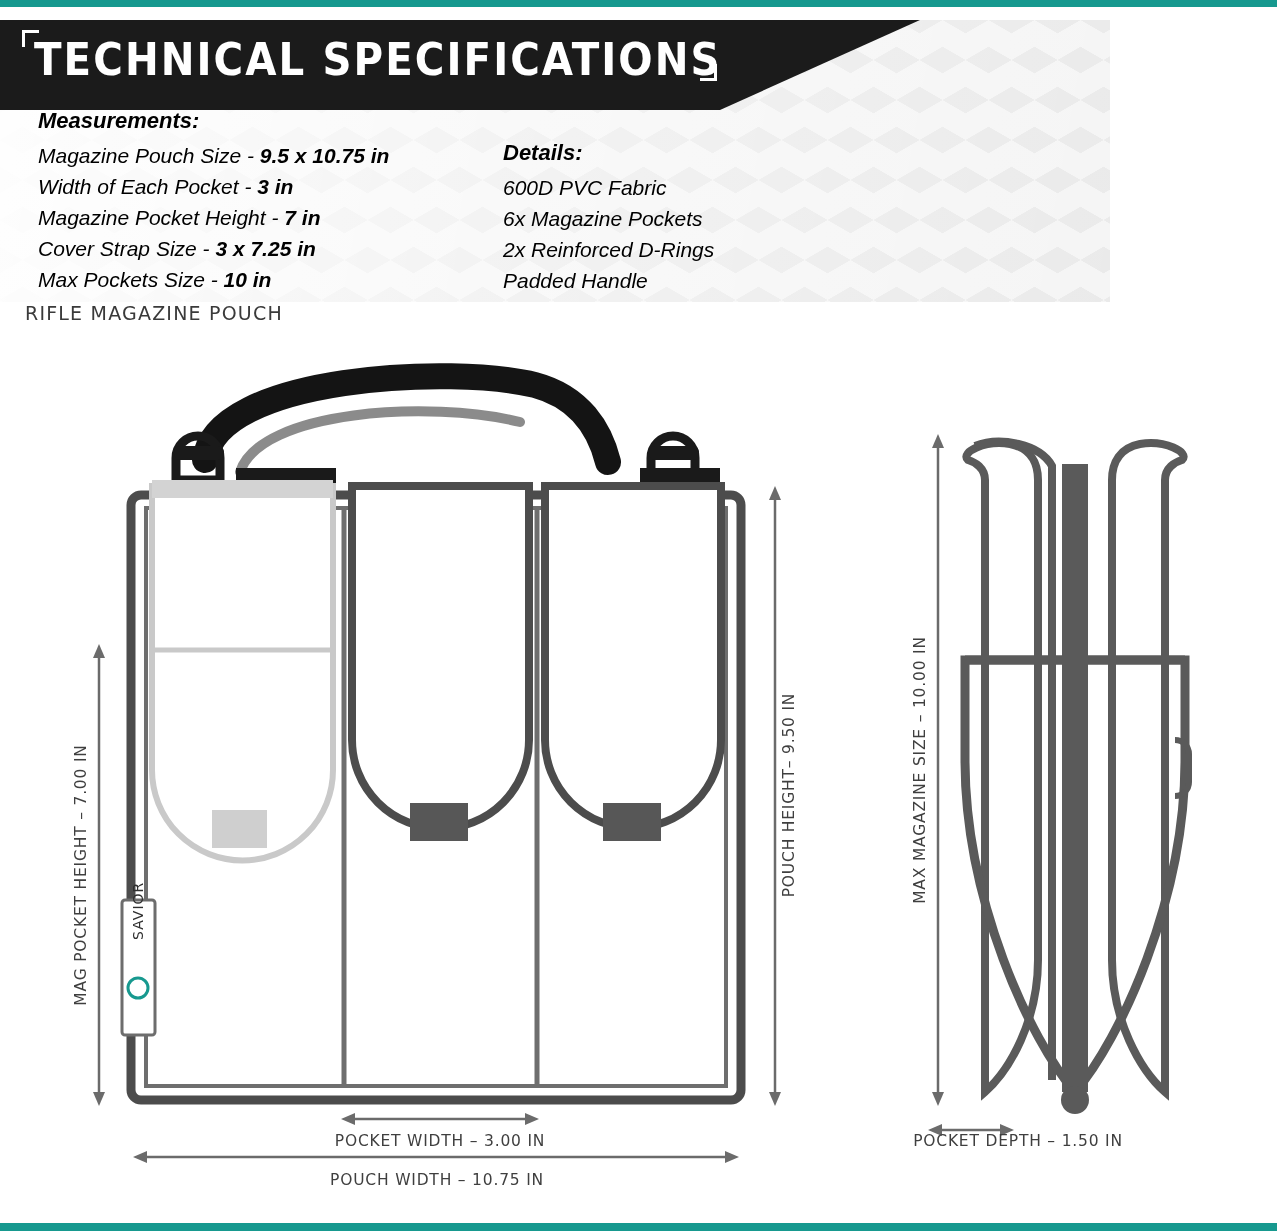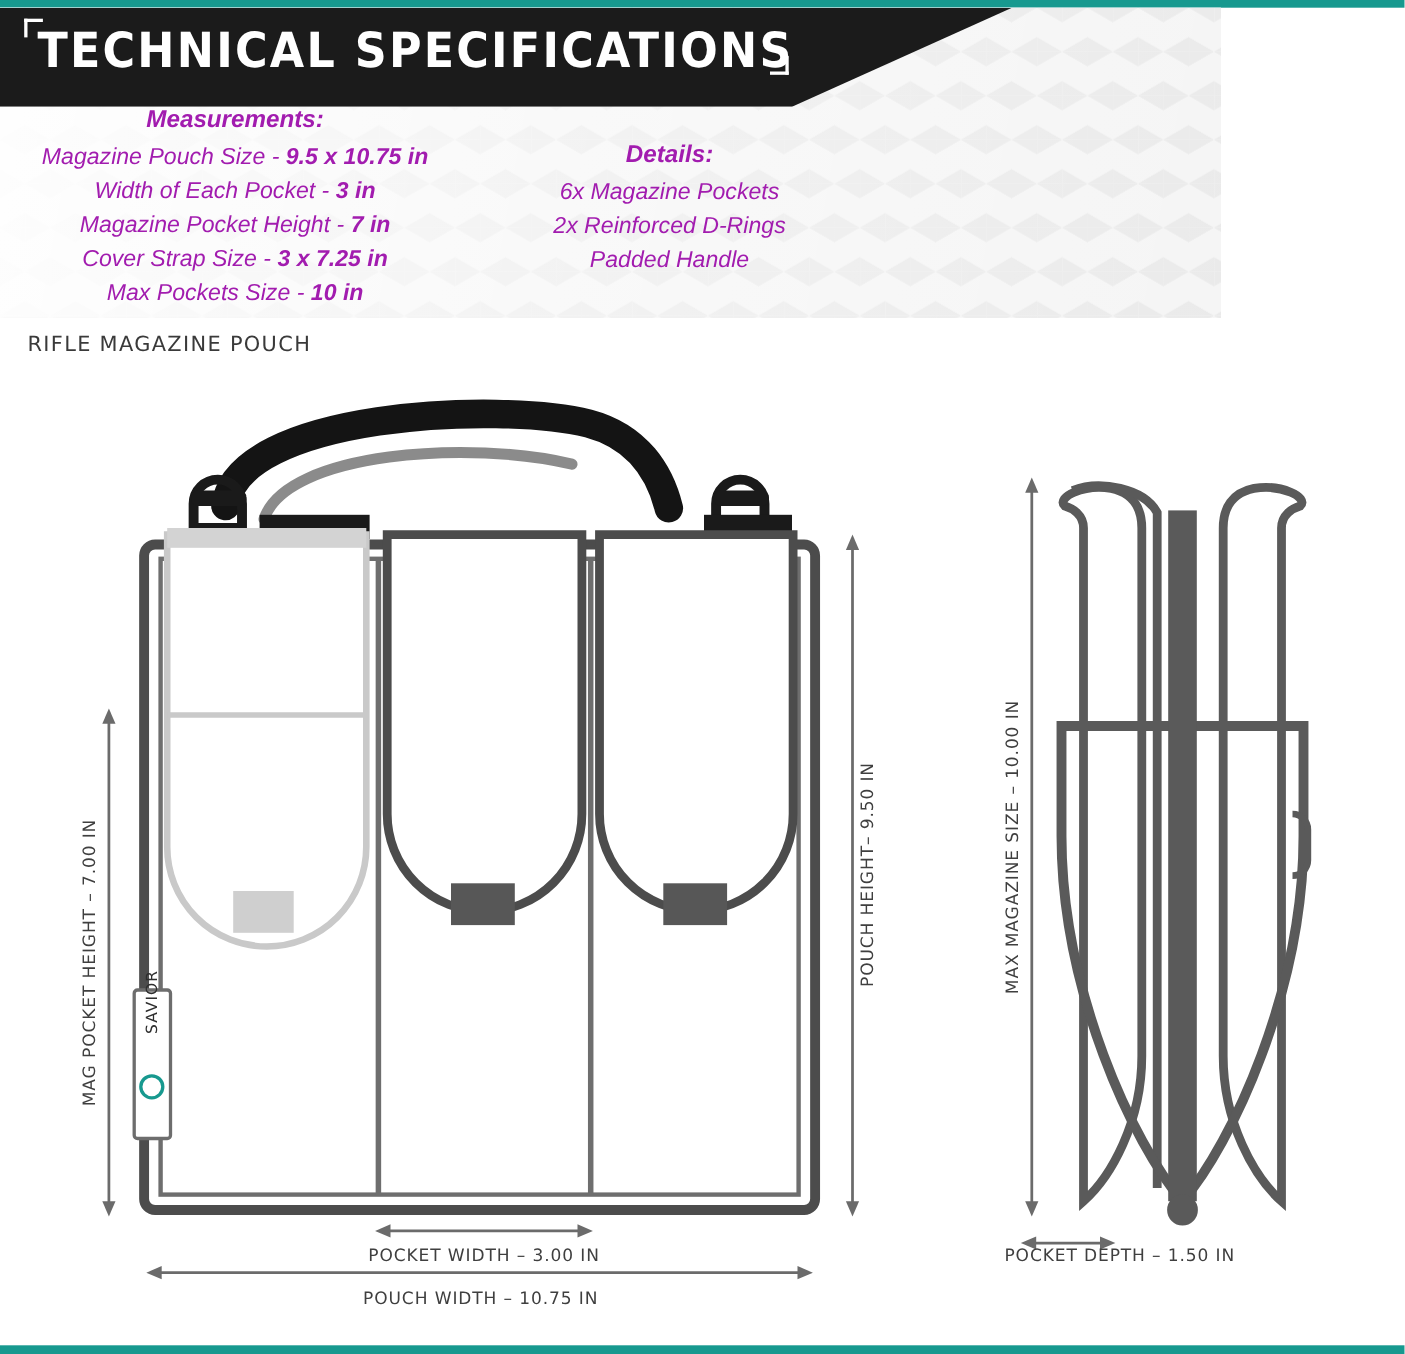--- a/index.html
+++ b/index.html
@@ -25,21 +25,21 @@
   .bottom-accent {
     position: absolute;
     left: 0; bottom: 0;
     width: 1277px; height: 8px;
     background: #17998f;
   }
 
   
   .header-band {
     position: absolute;
-    left: 0; top: 7px;
+    left: 0; top: 20px;
     width: 1110px;
     height: 282px;
     overflow: hidden;
     background: #ffffff;
   }
   
   .hex-pattern {
     position: absolute;
     left: 0; top: 0;
     width: 1277px; height: 282px;
@@ -91,22 +91,21 @@
   .bracket-br {
     left: 700px; top: 44px;
     width: 14px; height: 14px;
     border-left: none; border-top: none;
   }
 
   
   .spec-col {
     position: absolute;
     font-style: italic;
-    color: #a21caf;
-    text-align: center;
+    color: #000000;
   }
   .spec-col h3 {
     margin: 0 0 6px 0;
     font-size: 22px;
     font-weight: bold;
     font-style: italic;
   }
   .spec-line {
     font-size: 21px;
     line-height: 31px;
@@ -170,20 +169,21 @@
     <div class="spec-line">
       <span>Cover Strap Size - </span><b>3 x 7.25 in</b>
     </div>
     <div class="spec-line">
       <span>Max Pockets Size - </span><b>10 in</b>
     </div>
   </div>
 
   <div class="spec-col" id="details">
     <h3>Details:</h3>
+    <div class="spec-line">600D PVC Fabric</div>
     <div class="spec-line">6x Magazine Pockets</div>
     <div class="spec-line">2x Reinforced D-Rings</div>
     <div class="spec-line">Padded Handle</div>
   </div>
 </div>
 
 <div class="subtitle">RIFLE MAGAZINE POUCH</div>
 
 <div class="drawing">
 <svg width="1277" height="870" viewBox="0 0 1277 870" xmlns="http://www.w3.org/2000/svg">

